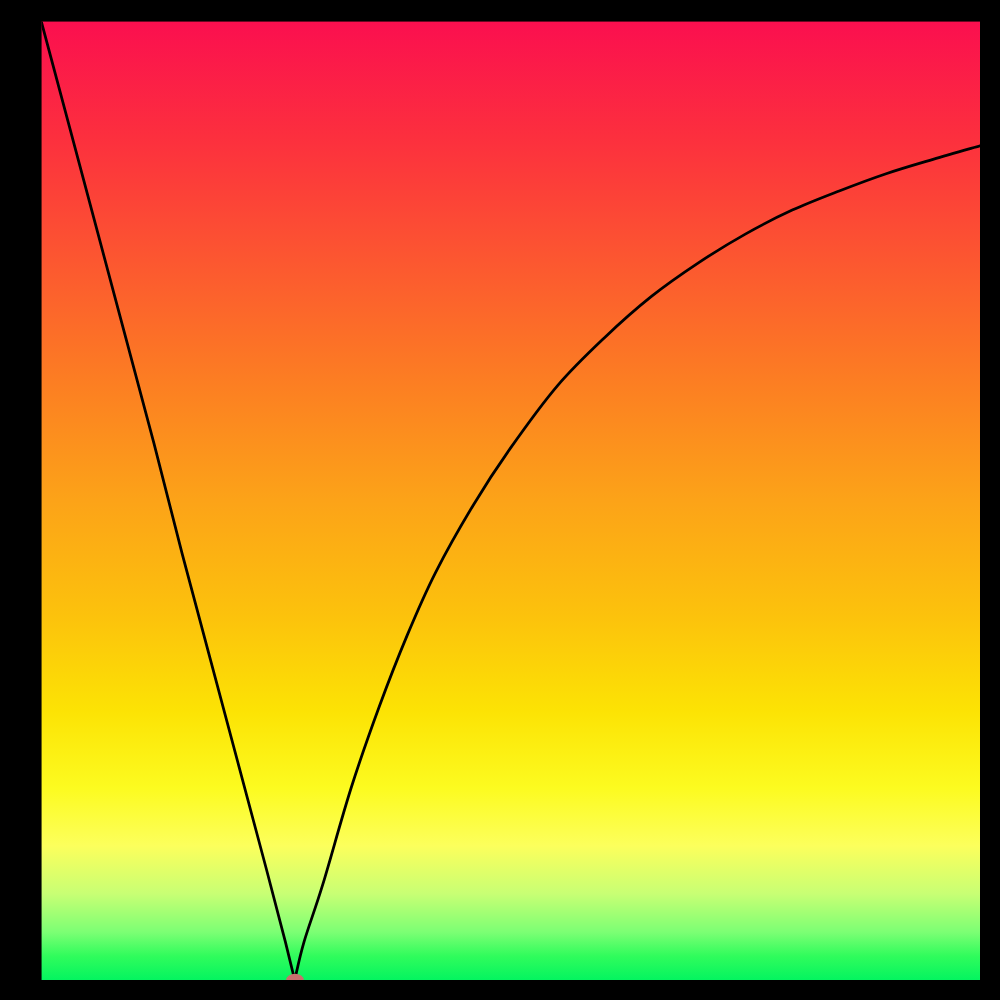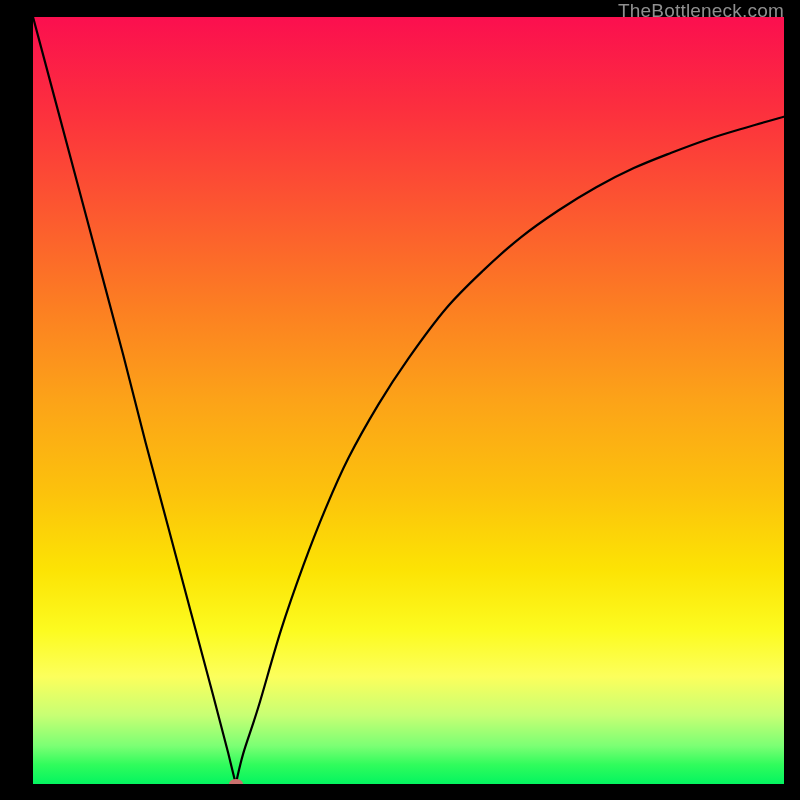--- a/index.html
+++ b/index.html
@@ -81,15 +81,14 @@
     </svg>
 
     <svg class="curve-svg" viewBox="0 0 751 767" preserveAspectRatio="none">
       <path id="curve-path" d="M 0 0 L 22.529999999999998 84.37 L 45.059999999999995 168.74 L 67.59 253.11 L 90.11999999999999 337.47999999999996 L 112.64999999999999 425.685 L 135.18 510.055 L 157.71 594.425 L 180.23999999999998 678.795 L 195.26000000000002 736.32 L 202.77 767 C 204.02166666666668 761.8866666666667 206.52500000000003 749.1033333333334 210.28000000000003 736.32 C 214.03500000000003 723.5366666666667 219.04166666666666 710.7533333333333 225.29999999999998 690.3 C 231.5583333333333 669.8466666666666 240.32 637.2491666666667 247.83 613.6 C 255.34000000000003 589.9508333333333 262.85 568.8583333333333 270.36 548.405 C 277.87 527.9516666666666 285.38 508.77666666666664 292.89 490.88 C 300.4 472.98333333333335 306.65833333333336 458.2825 315.42 441.02500000000003 C 324.1816666666667 423.76750000000004 335.4466666666667 403.9533333333333 345.46000000000004 387.335 C 355.47333333333336 370.71666666666664 364.235 357.2941666666666 375.5 341.31499999999994 C 386.765 325.33583333333326 400.53333333333336 306.1608333333333 413.05 291.46 C 425.56666666666666 276.75916666666666 438.0833333333333 264.99850000000004 450.59999999999997 253.11 C 463.1166666666666 241.22150000000002 475.6333333333334 230.10000000000002 488.15000000000003 220.12900000000002 C 500.6666666666667 210.15800000000002 513.1833333333333 201.59316666666666 525.6999999999999 193.284 C 538.2166666666666 184.97483333333332 550.7333333333333 177.30483333333333 563.25 170.274 C 575.7666666666667 163.24316666666667 588.2833333333334 156.85150000000004 600.8000000000001 151.09900000000005 C 613.3166666666667 145.34650000000005 625.8333333333334 140.6166666666667 638.35 135.75900000000001 C 650.8666666666667 130.90133333333333 663.3833333333333 126.17149999999998 675.9 121.95299999999997 C 688.4166666666666 117.73449999999997 700.9333333333333 114.15516666666663 713.4499999999999 110.44799999999998 C 725.9666666666666 106.74083333333333 744.7416666666667 101.4996666666667 751 99.71000000000004" fill="none" stroke-width="2.2" stroke-linejoin="round" stroke-linecap="round" stroke="#000000"></path>
     </svg>
 
     <div class="marker" id="marker" style="left: 202.77px; top: 767px; background: rgb(201, 112, 109);"></div>
 
   </div>
 
-  <div class="watermark">TheBottleneck.com</div>
 
 </div>
 
 </body></html>

